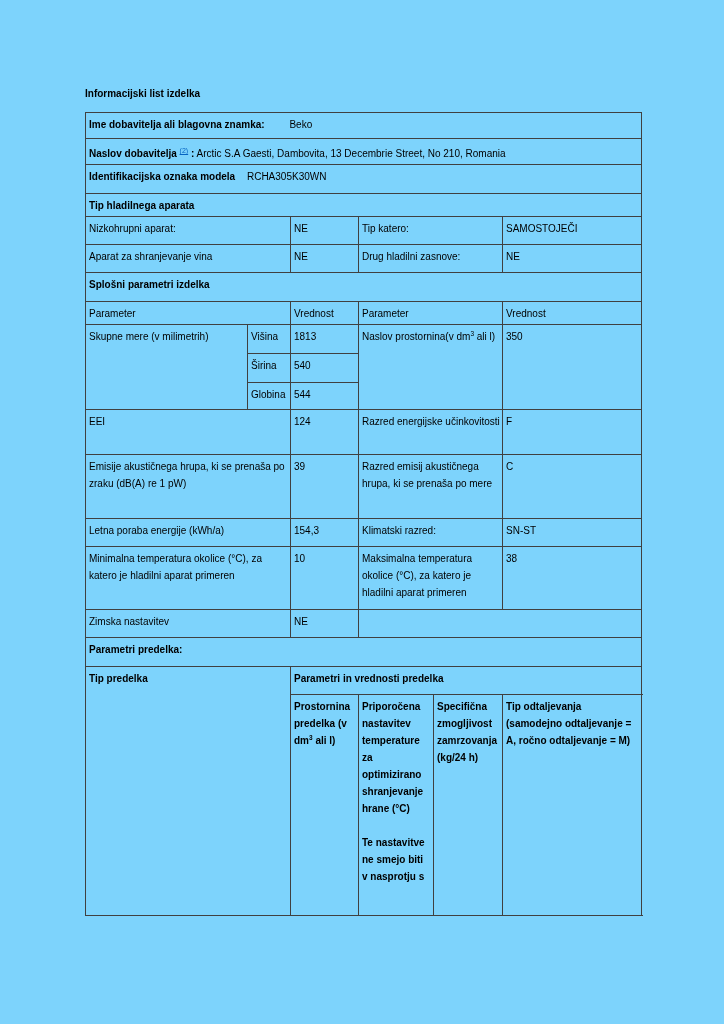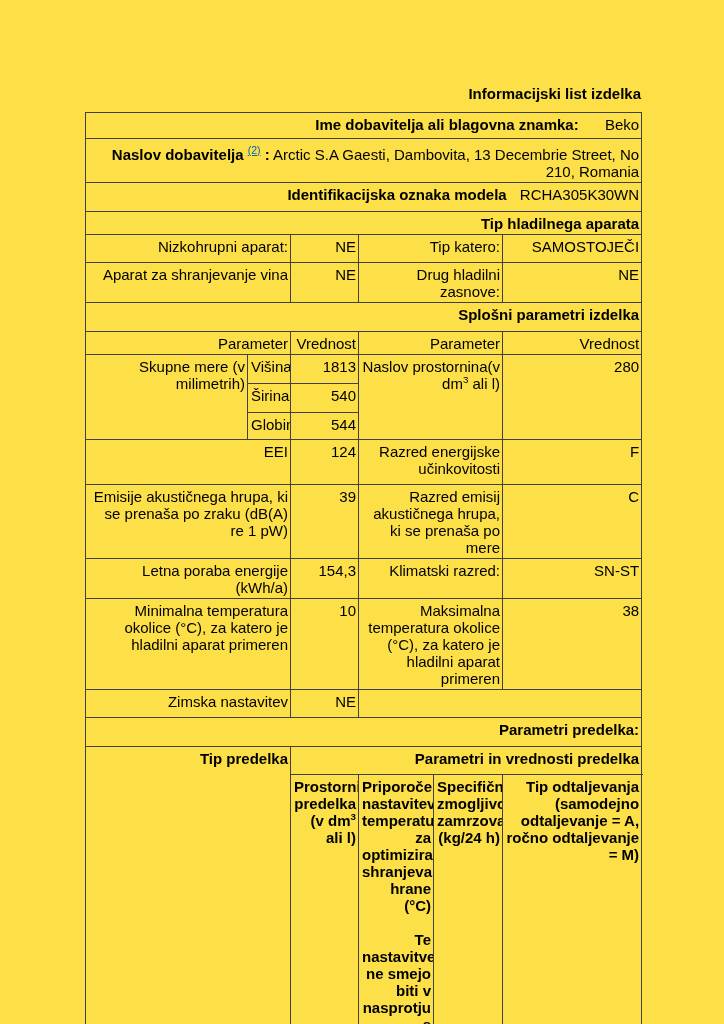--- a/index.html
+++ b/index.html
@@ -2,26 +2,25 @@
 <html><head>
 <meta charset="utf-8">
 <style>
   * { margin: 0; padding: 0; box-sizing: border-box; }
   html, body { background: #e9e9e9; }
   body { font-family: "Liberation Sans", sans-serif; }
   .page {
     position: relative;
     width: 724px;
     height: 1024px;
-    background: #fde047;
+    background: #7dd3fc;
     color: #000000;
     overflow: hidden;
-    font-size: 15px;
+    font-size: 10px;
     line-height: 17px;
-    text-align: right;
   }
   .doc {
     position: absolute;
     left: 85px;
     top: 87px;
     width: 556px;
   }
   .doc-title {
     font-weight: bold;
     height: 14px;
@@ -123,21 +122,21 @@
         <td>Vrednost</td>
       </tr>
 
       <tr style="height:29px">
         <td rowspan="3">Skupne mere (v milimetrih)</td>
         <td>Višina</td>
         <td>1813</td>
         <td colspan="2" rowspan="3">
           <span>Naslov prostornina(v dm</span><sup>3</sup><span> ali l)</span>
         </td>
-        <td rowspan="3">280</td>
+        <td rowspan="3">350</td>
       </tr>
       <tr style="height:29px">
         <td>Širina</td>
         <td>540</td>
       </tr>
       <tr style="height:27px">
         <td>Globina</td>
         <td>544</td>
       </tr>
 

